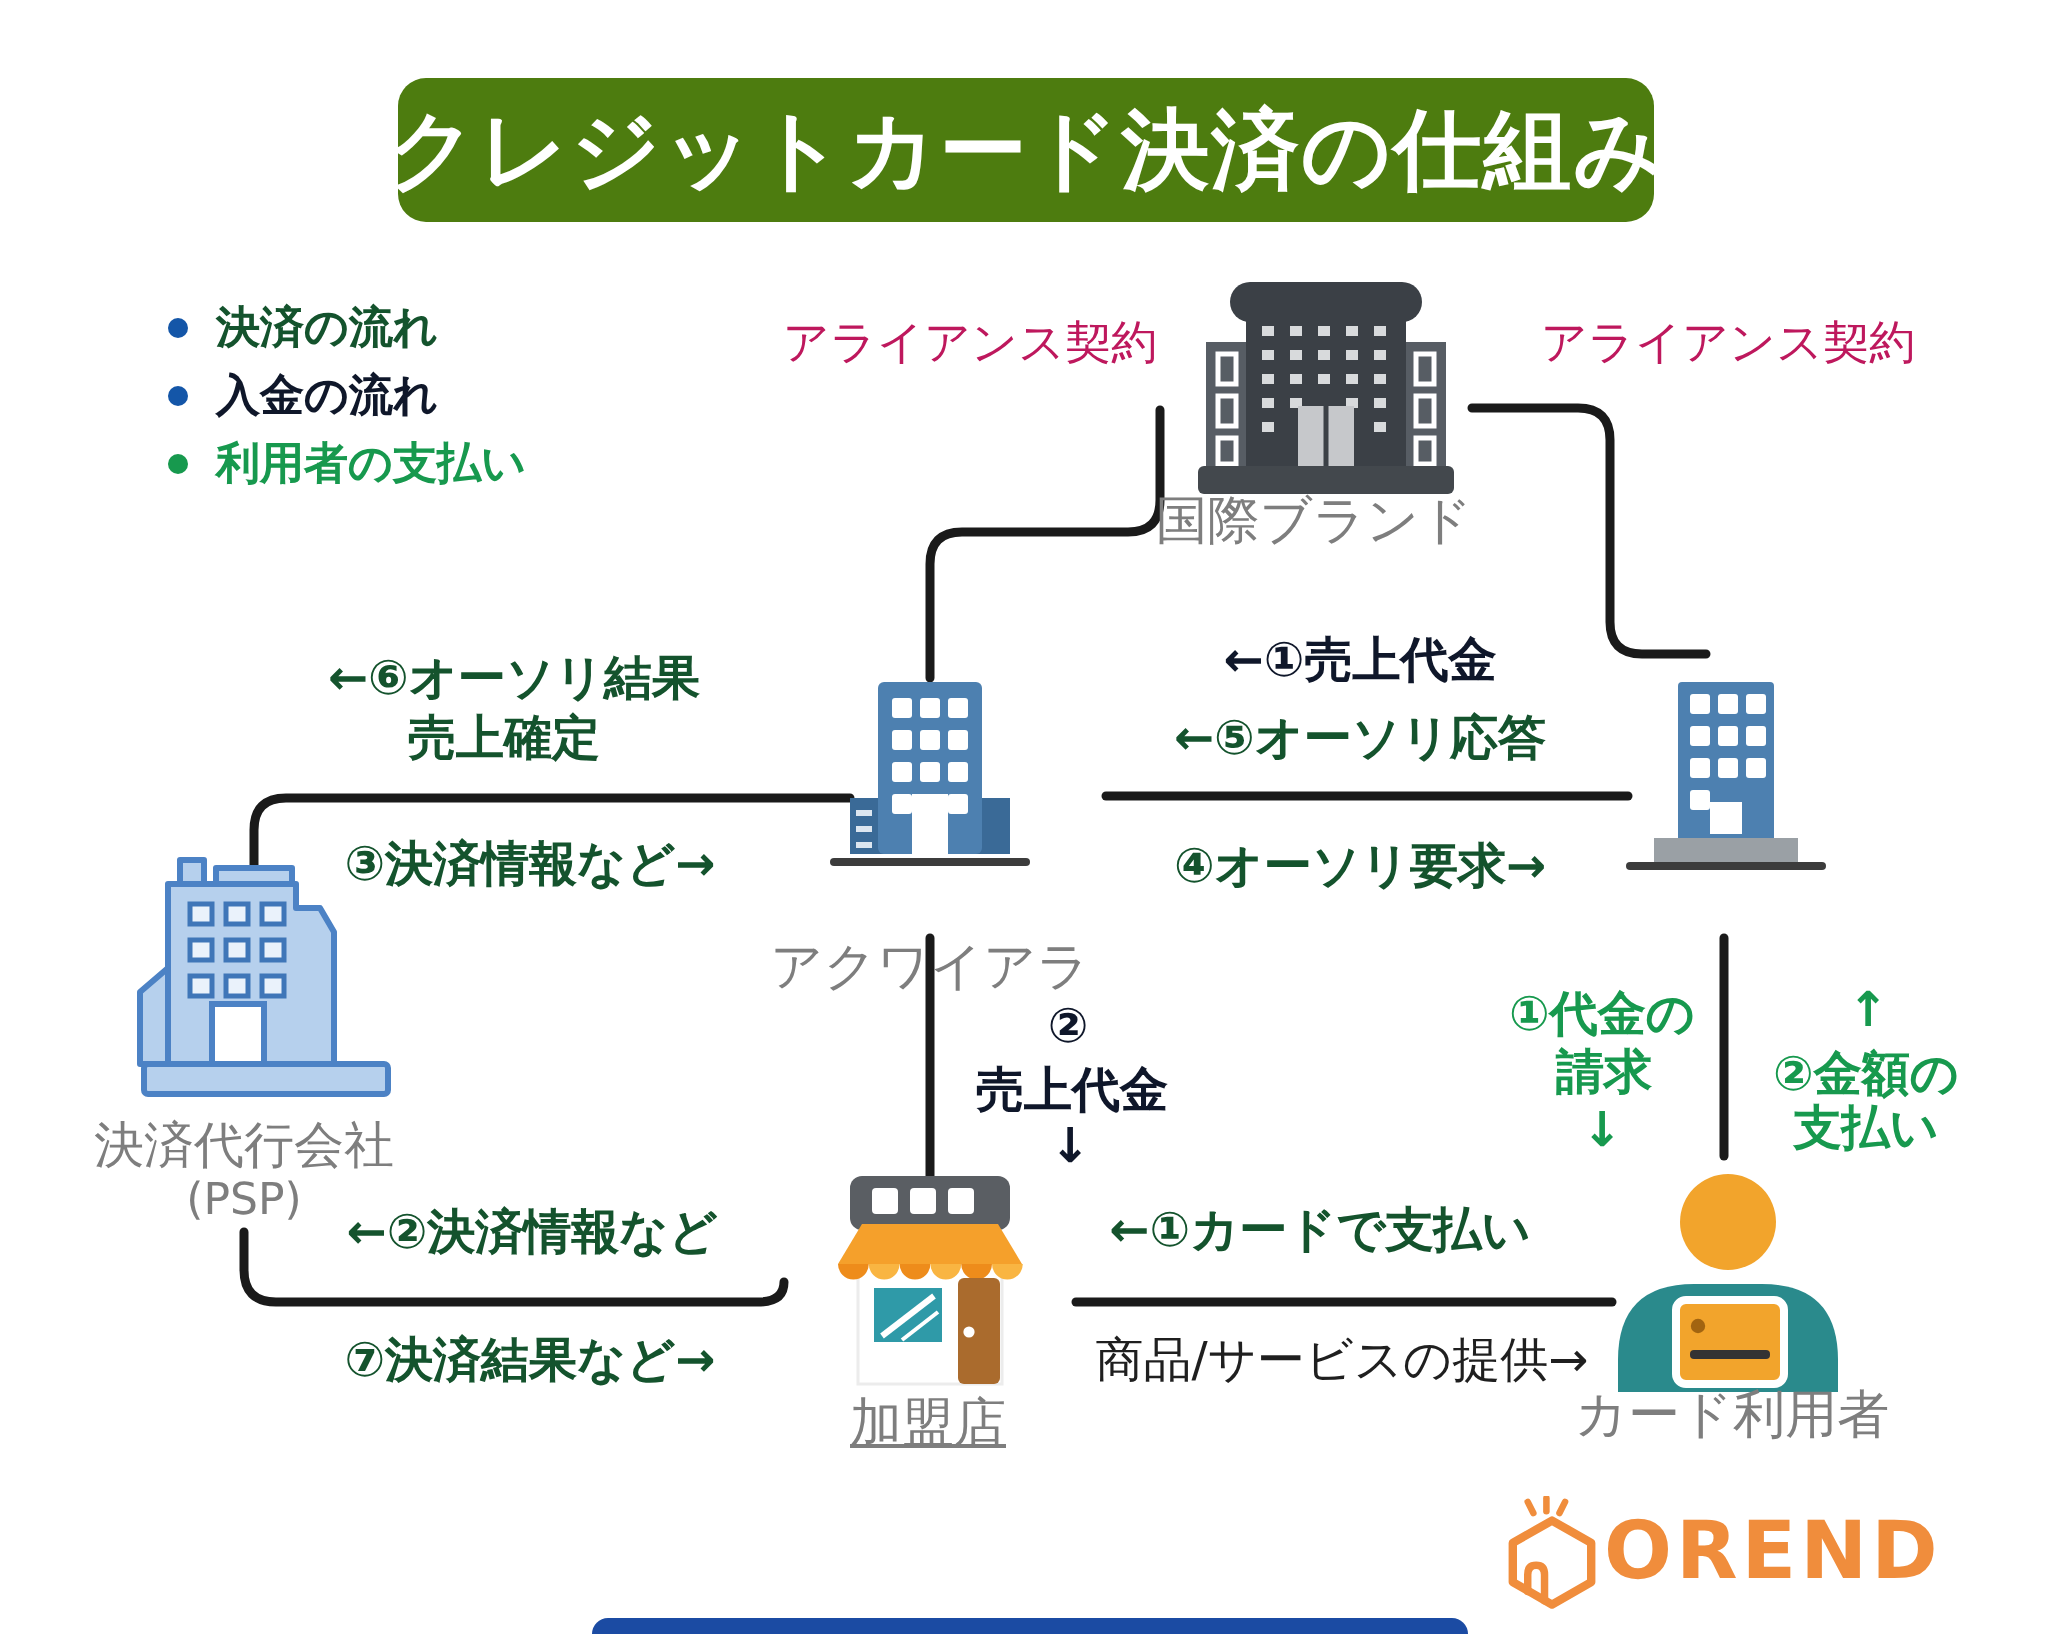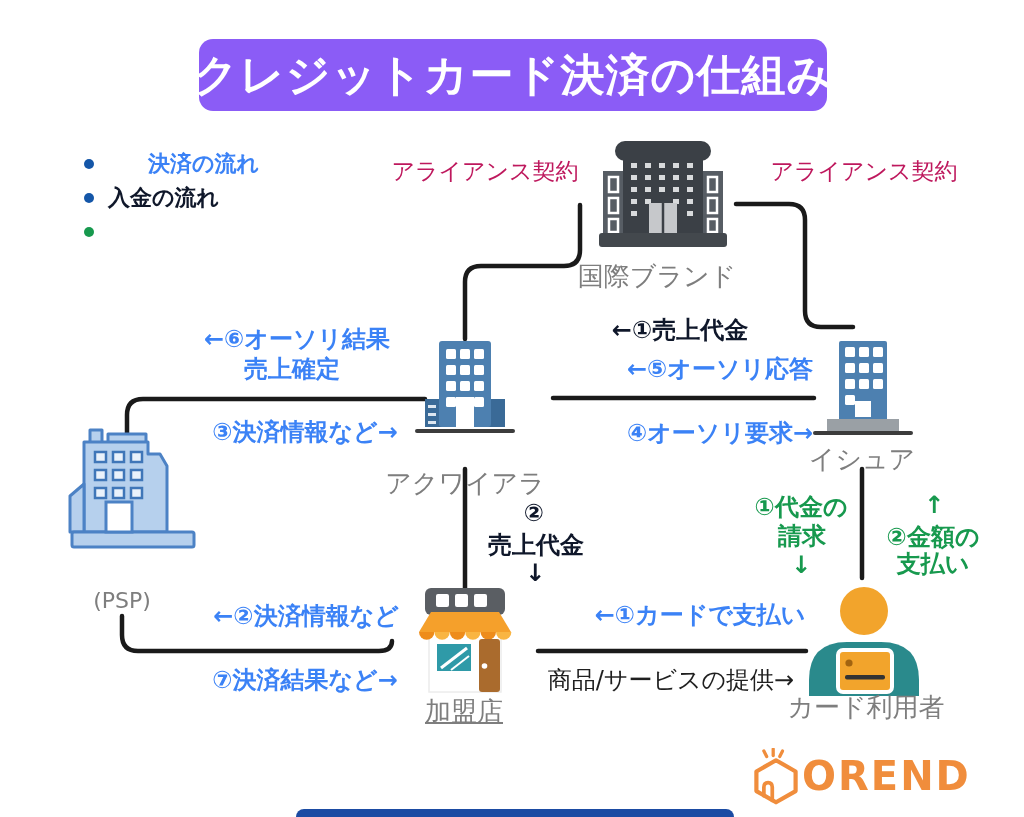--- a/index.html
+++ b/index.html
@@ -6,32 +6,32 @@
   .canvas{
     position:relative;width:1024px;height:817px;background:#ffffff;overflow:hidden;
     font-family:"DejaVu Sans","Liberation Sans",sans-serif;
   }
   .abs{position:absolute;}
   .connectors{position:absolute;left:0;top:0;width:1024px;height:817px;}
   .connectors path{stroke:#1a1a1a;stroke-width:4.5;fill:none;stroke-linecap:round;}
 
   .title-banner{
     position:absolute;left:199px;top:39px;width:628px;height:72px;
-    background:#8b5cf6;border-radius:14px;display:flex;align-items:center;justify-content:center;
+    background:#4d7c0f;border-radius:14px;display:flex;align-items:center;justify-content:center;
   }
   .title-banner span{color:#ffffff;font-size:44px;font-weight:bold;letter-spacing:1px;white-space:nowrap;}
 
   .legend{position:absolute;left:84px;top:147px;}
   .legend-item{display:flex;align-items:center;height:34px;}
   .bullet{width:10px;height:10px;border-radius:50%;margin-right:14px;flex:0 0 auto;}
   .bullet.b-blue{background:#1456a8;}
   .bullet.b-green{background:#17994e;}
   .legend-item span.txt{font-size:22px;font-weight:bold;white-space:nowrap;}
 
-  .t-blue{color:#3b82f6;margin-left:40px;}
+  .t-blue{color:#14532d;}
   .t-red{color:#0f172a;}
   .t-green{color:#17994e;}
   .t-black{color:#1f1f1f;}
 
   .flow{
     position:absolute;transform:translateX(-50%);
     font-size:24px;font-weight:bold;white-space:nowrap;line-height:1.1;
   }
   .flow.plain{font-weight:400;}
 
@@ -78,20 +78,21 @@
     <div class="legend-item">
       <span class="bullet b-blue"></span>
       <span class="txt t-blue">決済の流れ</span>
     </div>
     <div class="legend-item">
       <span class="bullet b-blue"></span>
       <span class="txt t-red">入金の流れ</span>
     </div>
     <div class="legend-item">
       <span class="bullet b-green"></span>
+      <span class="txt t-green">利用者の支払い</span>
     </div>
   </div>
 
   <div class="contract" style="left:485px;top:156px;">アライアンス契約</div>
   <div class="contract" style="left:864px;top:156px;">アライアンス契約</div>
 
   <svg class="abs" style="left:597px;top:139px;" width="132" height="110" viewBox="0 0 132 110">
     <rect x="18" y="2" width="96" height="20" rx="10" fill="#3b4046"></rect>
     <rect x="6" y="32" width="24" height="62" fill="#575d64"></rect>
     <rect x="102" y="32" width="24" height="62" fill="#575d64"></rect>
@@ -122,21 +123,21 @@
         <rect x="48" y="60" width="6" height="5"></rect>
         <rect x="76" y="60" width="6" height="5"></rect>
         <rect x="90" y="60" width="6" height="5"></rect>
       <rect x="34" y="72" width="6" height="5"></rect>
         <rect x="90" y="72" width="6" height="5"></rect>
     </g>
     <rect x="52" y="64" width="28" height="30" fill="#c6c8cb"></rect>
     <line x1="66" y1="64" x2="66" y2="94" stroke="#3b4046" stroke-width="2.5"></line>
     <rect x="2" y="94" width="128" height="14" rx="3" fill="#43484d"></rect>
   </svg>
-  <div class="entity-label" style="left:657px;top:243px;margin-top:16px;">国際ブランド</div>
+  <div class="entity-label" style="left:657px;top:243px;">国際ブランド</div>
 
   <svg class="abs" style="left:413px;top:339px;" width="104" height="96" viewBox="0 0 104 96">
     <rect x="12" y="60" width="18" height="28" fill="#3a6a97"></rect>
     <rect x="74" y="60" width="18" height="28" fill="#3a6a97"></rect>
     <rect x="15" y="66" width="8" height="3" fill="#dce6f0"></rect>
       <rect x="15" y="74" width="8" height="3" fill="#dce6f0"></rect>
       <rect x="15" y="82" width="8" height="3" fill="#dce6f0"></rect>
     <rect x="26" y="2" width="52" height="86" rx="3" fill="#4d80b0"></rect>
     <g fill="#ffffff">
       <rect x="33" y="10" width="10" height="10" rx="1.5"></rect>
@@ -167,21 +168,20 @@
         <rect x="62" y="24" width="10" height="10" rx="1.5"></rect>
       <rect x="34" y="40" width="10" height="10" rx="1.5"></rect>
         <rect x="48" y="40" width="10" height="10" rx="1.5"></rect>
         <rect x="62" y="40" width="10" height="10" rx="1.5"></rect>
       <rect x="34" y="56" width="10" height="10" rx="1.5"></rect>
     </g>
     <rect x="44" y="62" width="16" height="16" fill="#ffffff"></rect>
     <rect x="16" y="80" width="72" height="12" fill="#9aa0a5"></rect>
     <rect x="2" y="92" width="100" height="4" rx="2" fill="#3c3c3c"></rect>
   </svg>
-  <div class="entity-label" style="left:862px;top:442px;">イシュア</div>
 
   <svg class="abs" style="left:48px;top:424px;" width="150" height="126" viewBox="0 0 150 126">
     <g stroke="#4c82c5" stroke-width="3" stroke-linejoin="round">
       <rect x="42" y="6" width="12" height="14" fill="#b6d0ed"></rect>
       <rect x="60" y="10" width="38" height="10" fill="#b6d0ed"></rect>
       <path d="M36 18 L100 18 L100 30 L112 30 L119 42 L119 108 L36 108 Z" fill="#b6d0ed"></path>
       <path d="M22 72 L36 60 L36 108 L22 108 Z" fill="#b6d0ed"></path>
       <rect x="24" y="108" width="122" height="15" rx="2" fill="#b6d0ed"></rect>
     </g>
     <g fill="#eaf2fb" stroke="#3f76b8" stroke-width="2.5">
@@ -190,20 +190,21 @@
         <rect x="83" y="28" width="11" height="10"></rect>
       <rect x="47" y="46" width="11" height="10"></rect>
         <rect x="65" y="46" width="11" height="10"></rect>
         <rect x="83" y="46" width="11" height="10"></rect>
       <rect x="47" y="64" width="11" height="10"></rect>
         <rect x="65" y="64" width="11" height="10"></rect>
         <rect x="83" y="64" width="11" height="10"></rect>
     </g>
     <rect x="58" y="78" width="26" height="30" fill="#ffffff" stroke="#4c82c5" stroke-width="3"></rect>
   </svg>
+  <div class="entity-label" style="left:122px;top:556px;font-size:25px;">決済代行会社</div>
   <div class="entity-label" style="left:122px;top:588px;font-size:22px;">(PSP)</div>
 
   <svg class="abs" style="left:407px;top:586px;" width="116" height="120" viewBox="0 0 116 120">
     <rect x="18" y="2" width="80" height="27" rx="6" fill="#5a5e63"></rect>
     <rect x="29" y="8" width="13" height="13" rx="2" fill="#ffffff"></rect>
     <rect x="48" y="8" width="13" height="13" rx="2" fill="#ffffff"></rect>
     <rect x="67" y="8" width="13" height="13" rx="2" fill="#ffffff"></rect>
     <rect x="22" y="44" width="72" height="62" fill="#ffffff" stroke="#ececec" stroke-width="1.5"></rect>
     <path d="M24 26 L92 26 L104 46 L12 46 Z" fill="#f5a02b"></path>
     <g>

